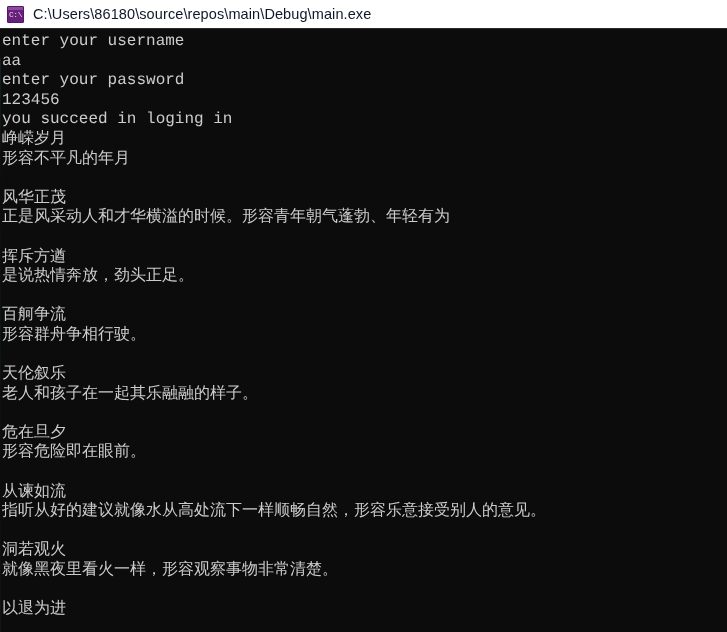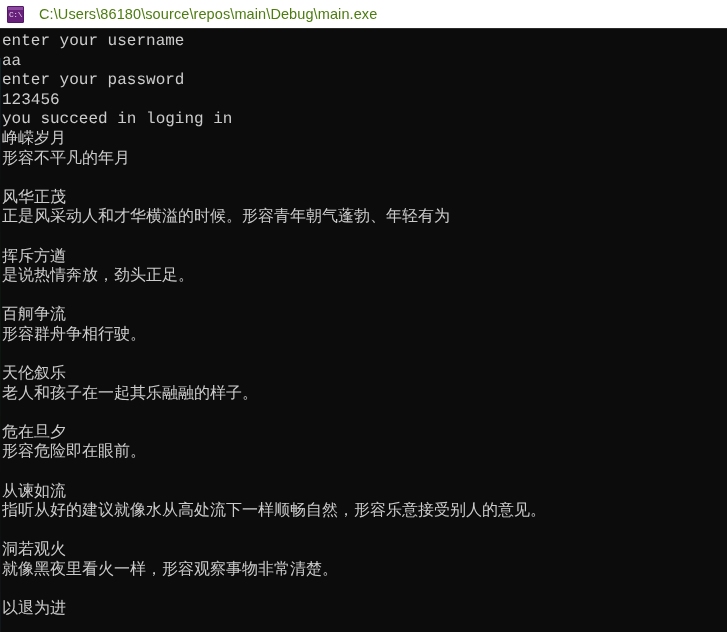--- a/index.html
+++ b/index.html
@@ -115,21 +115,21 @@
 </head>
 <body>
 
 <div id="window">
 
   <div id="titlebar" style="background: rgb(255, 255, 255);">
     <div id="app-icon">
       <div class="bar-top"></div>
       <span class="glyph">C:\</span>
     </div>
-    <div id="title-text" style="color: #4d7c0f; margin-left: 6px;">C:\Users\86180\source\repos\main\Debug\main.exe</div>
+    <div id="title-text" style="color: #0f172a;">C:\Users\86180\source\repos\main\Debug\main.exe</div>
   </div>
 
   <div id="console" style="background: rgb(12, 12, 12);">
     <div id="edge-artifact"></div>
     <div id="console-text" style="color: rgb(204, 204, 204);"><div class="cline">enter your username</div><div class="cline">aa</div><div class="cline">enter your password</div><div class="cline">123456</div><div class="cline">you succeed in loging in</div><div class="cline">峥嵘岁月</div><div class="cline">形容不平凡的年月</div><div class="cline">&nbsp;</div><div class="cline">风华正茂</div><div class="cline">正是风采动人和才华横溢的时候。形容青年朝气蓬勃、年轻有为</div><div class="cline">&nbsp;</div><div class="cline">挥斥方遒</div><div class="cline">是说热情奔放，劲头正足。</div><div class="cline">&nbsp;</div><div class="cline">百舸争流</div><div class="cline">形容群舟争相行驶。</div><div class="cline">&nbsp;</div><div class="cline">天伦叙乐</div><div class="cline">老人和孩子在一起其乐融融的样子。</div><div class="cline">&nbsp;</div><div class="cline">危在旦夕</div><div class="cline">形容危险即在眼前。</div><div class="cline">&nbsp;</div><div class="cline">从谏如流</div><div class="cline">指听从好的建议就像水从高处流下一样顺畅自然，形容乐意接受别人的意见。</div><div class="cline">&nbsp;</div><div class="cline">洞若观火</div><div class="cline">就像黑夜里看火一样，形容观察事物非常清楚。</div><div class="cline">&nbsp;</div><div class="cline">以退为进</div></div>
   </div>
 
 
 </div>
 

